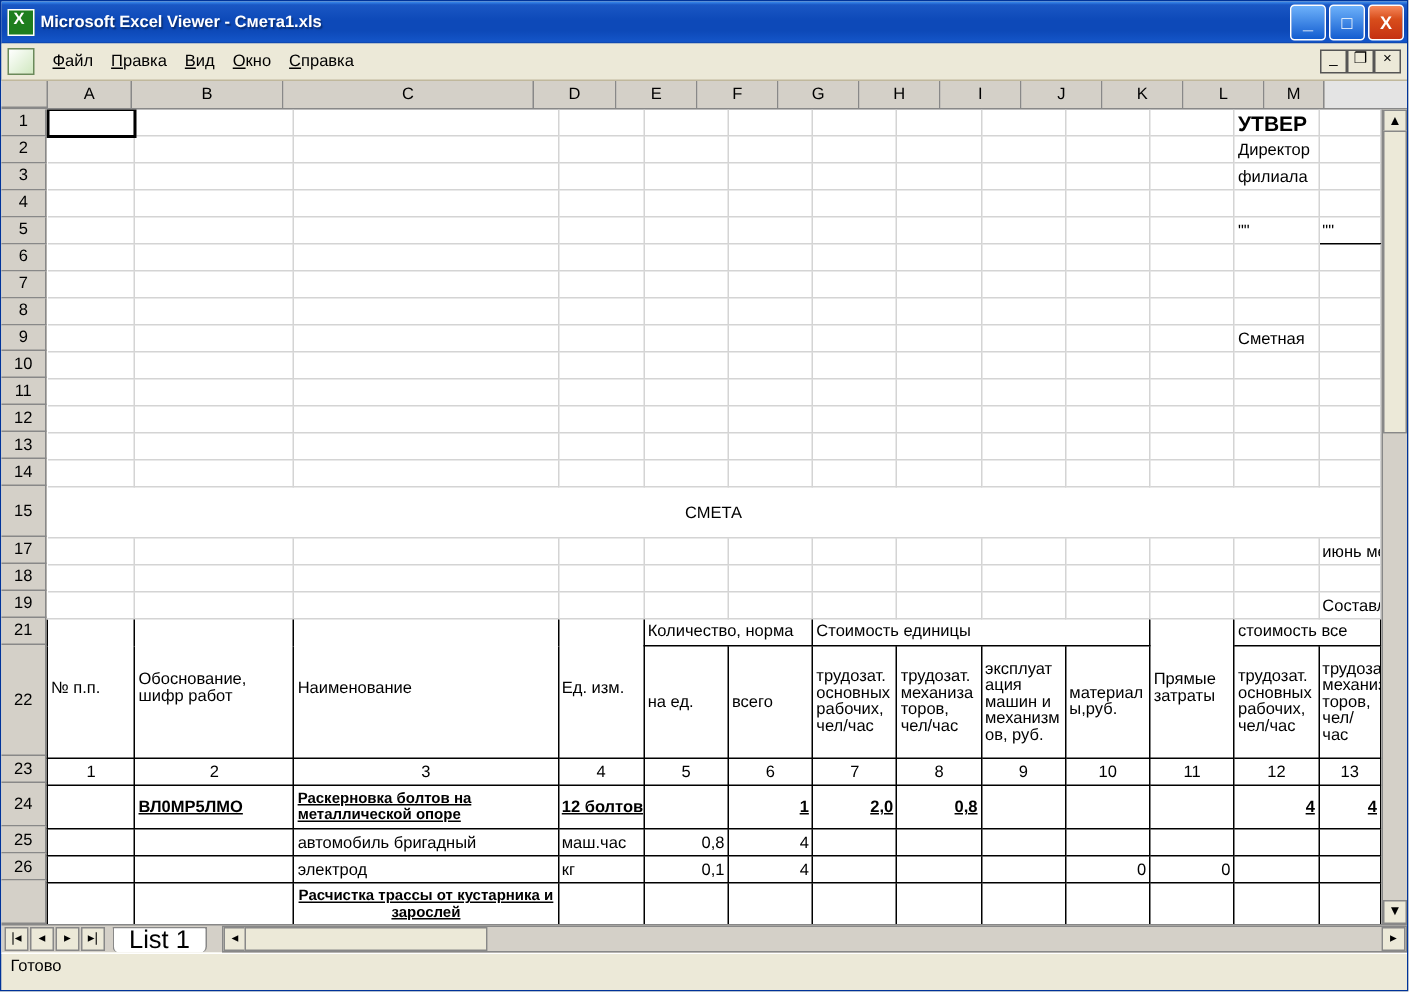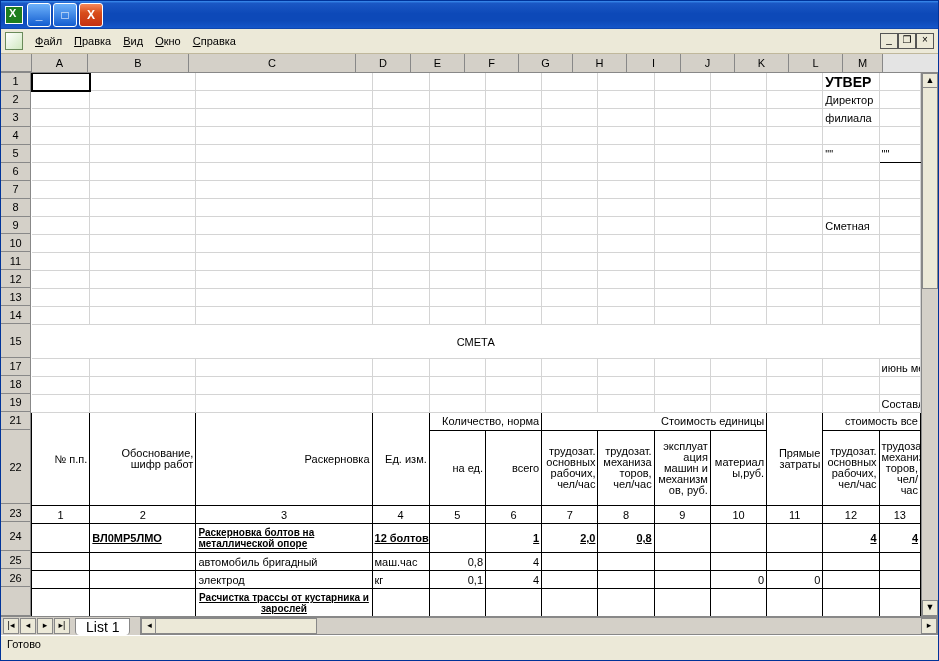--- a/index.html
+++ b/index.html
@@ -33,38 +33,39 @@
   .b-bottom{border-bottom:1px solid #000 !important;}
   .b-left{border-left:1px solid #000 !important;}
   .b-right{border-right:1px solid #000 !important;text-align:center;}
   .center{text-align:center;}
   .right{text-align:right;}
   .bold{font-weight:bold;}
   .big-title td{font-size:18px;font-weight:normal;text-align:center;height:24px;}
   .tabs-bar{height:18px;background:#d4d0c8;display:flex;align-items:center;border-top:1px solid #888;}
   .tab-nav{display:flex;padding:0 2px;}
   .tab-nav-btn{width:14px;height:14px;border:1px solid #888;background:#ece9d8;font-size:9px;text-align:center;line-height:12px;margin-right:1px;}
-  .sheet-tab{background:#fff;border:1px solid #888;border-bottom:none;border-radius:0 0 4px 4px;padding:0 10px;font-size:14px;height:16px;line-height:16px;margin-left:2px;}
+  .sheet-tab{background:#fff;border:1px solid #888;border-bottom:none;border-radius:0 0 4px 4px;padding:0 10px;font-size:17px;height:16px;line-height:16px;margin-left:2px;}
   .hscroll{flex:1;height:16px;background:#d4d0c8;margin-left:10px;position:relative;border:1px solid #888;}
   .hscroll-thumb{position:absolute;left:14px;top:0;height:14px;width:160px;background:#ece9d8;border:1px solid #888;}
   .hscroll .sbtn{position:absolute;top:0;width:14px;height:14px;background:#ece9d8;border:1px solid #888;text-align:center;font-size:9px;line-height:12px;}
   .vscroll{width:16px;background:#d4d0c8;border-left:1px solid #888;position:relative;}
   .vscroll .sbtn{position:absolute;left:0;width:14px;height:14px;background:#ece9d8;border:1px solid #888;text-align:center;font-size:9px;line-height:12px;}
   .vscroll-thumb{position:absolute;left:0;top:14px;width:14px;height:200px;background:#ece9d8;border:1px solid #888;}
   .statusbar{height:20px;background:#ece9d8;border-top:1px solid #fff;padding:2px 6px;font-size:11px;}
-  .hdr-cell{text-align:right;vertical-align:middle;white-space:normal !important;font-size:10px;line-height:11px;}
+  .hdr-cell{text-align:left;vertical-align:middle;white-space:normal !important;font-size:10px;line-height:11px;}
   tr.h60 td{height:60px;}
   tr.h28 td{height:28px;text-decoration:underline;}
 </style>
 </head>
 <body>
 
 <div class="window">
   <div class="titlebar">
     <div class="app-icon"></div>
+    <div class="title-text">Microsoft Excel Viewer - Смета1.xls</div>
     <div class="win-buttons">
       <div class="win-btn win-min">_</div>
       <div class="win-btn win-max">□</div>
       <div class="win-btn win-close">X</div>
     </div>
   </div>
 
   <div class="menubar">
     <div class="doc-icon"></div>
     <div class="menu-item"><u>Ф</u><span></span><span>айл</span></div>
@@ -399,21 +400,21 @@
                 <td></td>
                 <td></td>
                 <td></td>
                 <td></td>
                 <td>Составле</td>
               </tr>
 
           <tr>
             <td rowspan="2" class="b-all hdr-cell">№ п.п.</td>
             <td rowspan="2" class="b-all hdr-cell">Обоснование, шифр работ</td>
-            <td rowspan="2" class="b-all hdr-cell">Раскерновка</td>
+            <td rowspan="2" class="b-all hdr-cell">Наименование</td>
             <td rowspan="2" class="b-all hdr-cell">Ед. изм.</td>
             <td colspan="2" class="b-all hdr-cell">Количество, норма</td>
             <td colspan="4" class="b-all hdr-cell">Стоимость единицы</td>
             <td rowspan="2" class="b-all hdr-cell">Прямые затраты</td>
             <td colspan="2" class="b-all hdr-cell">стоимость все</td>
           </tr>
           <tr class="h60" style="height:74px">
             <td class="b-all hdr-cell" style="height:74px">на ед.</td>
             <td class="b-all hdr-cell">всего</td>
             <td class="b-all hdr-cell">трудозат. основных рабочих, чел/час</td>

